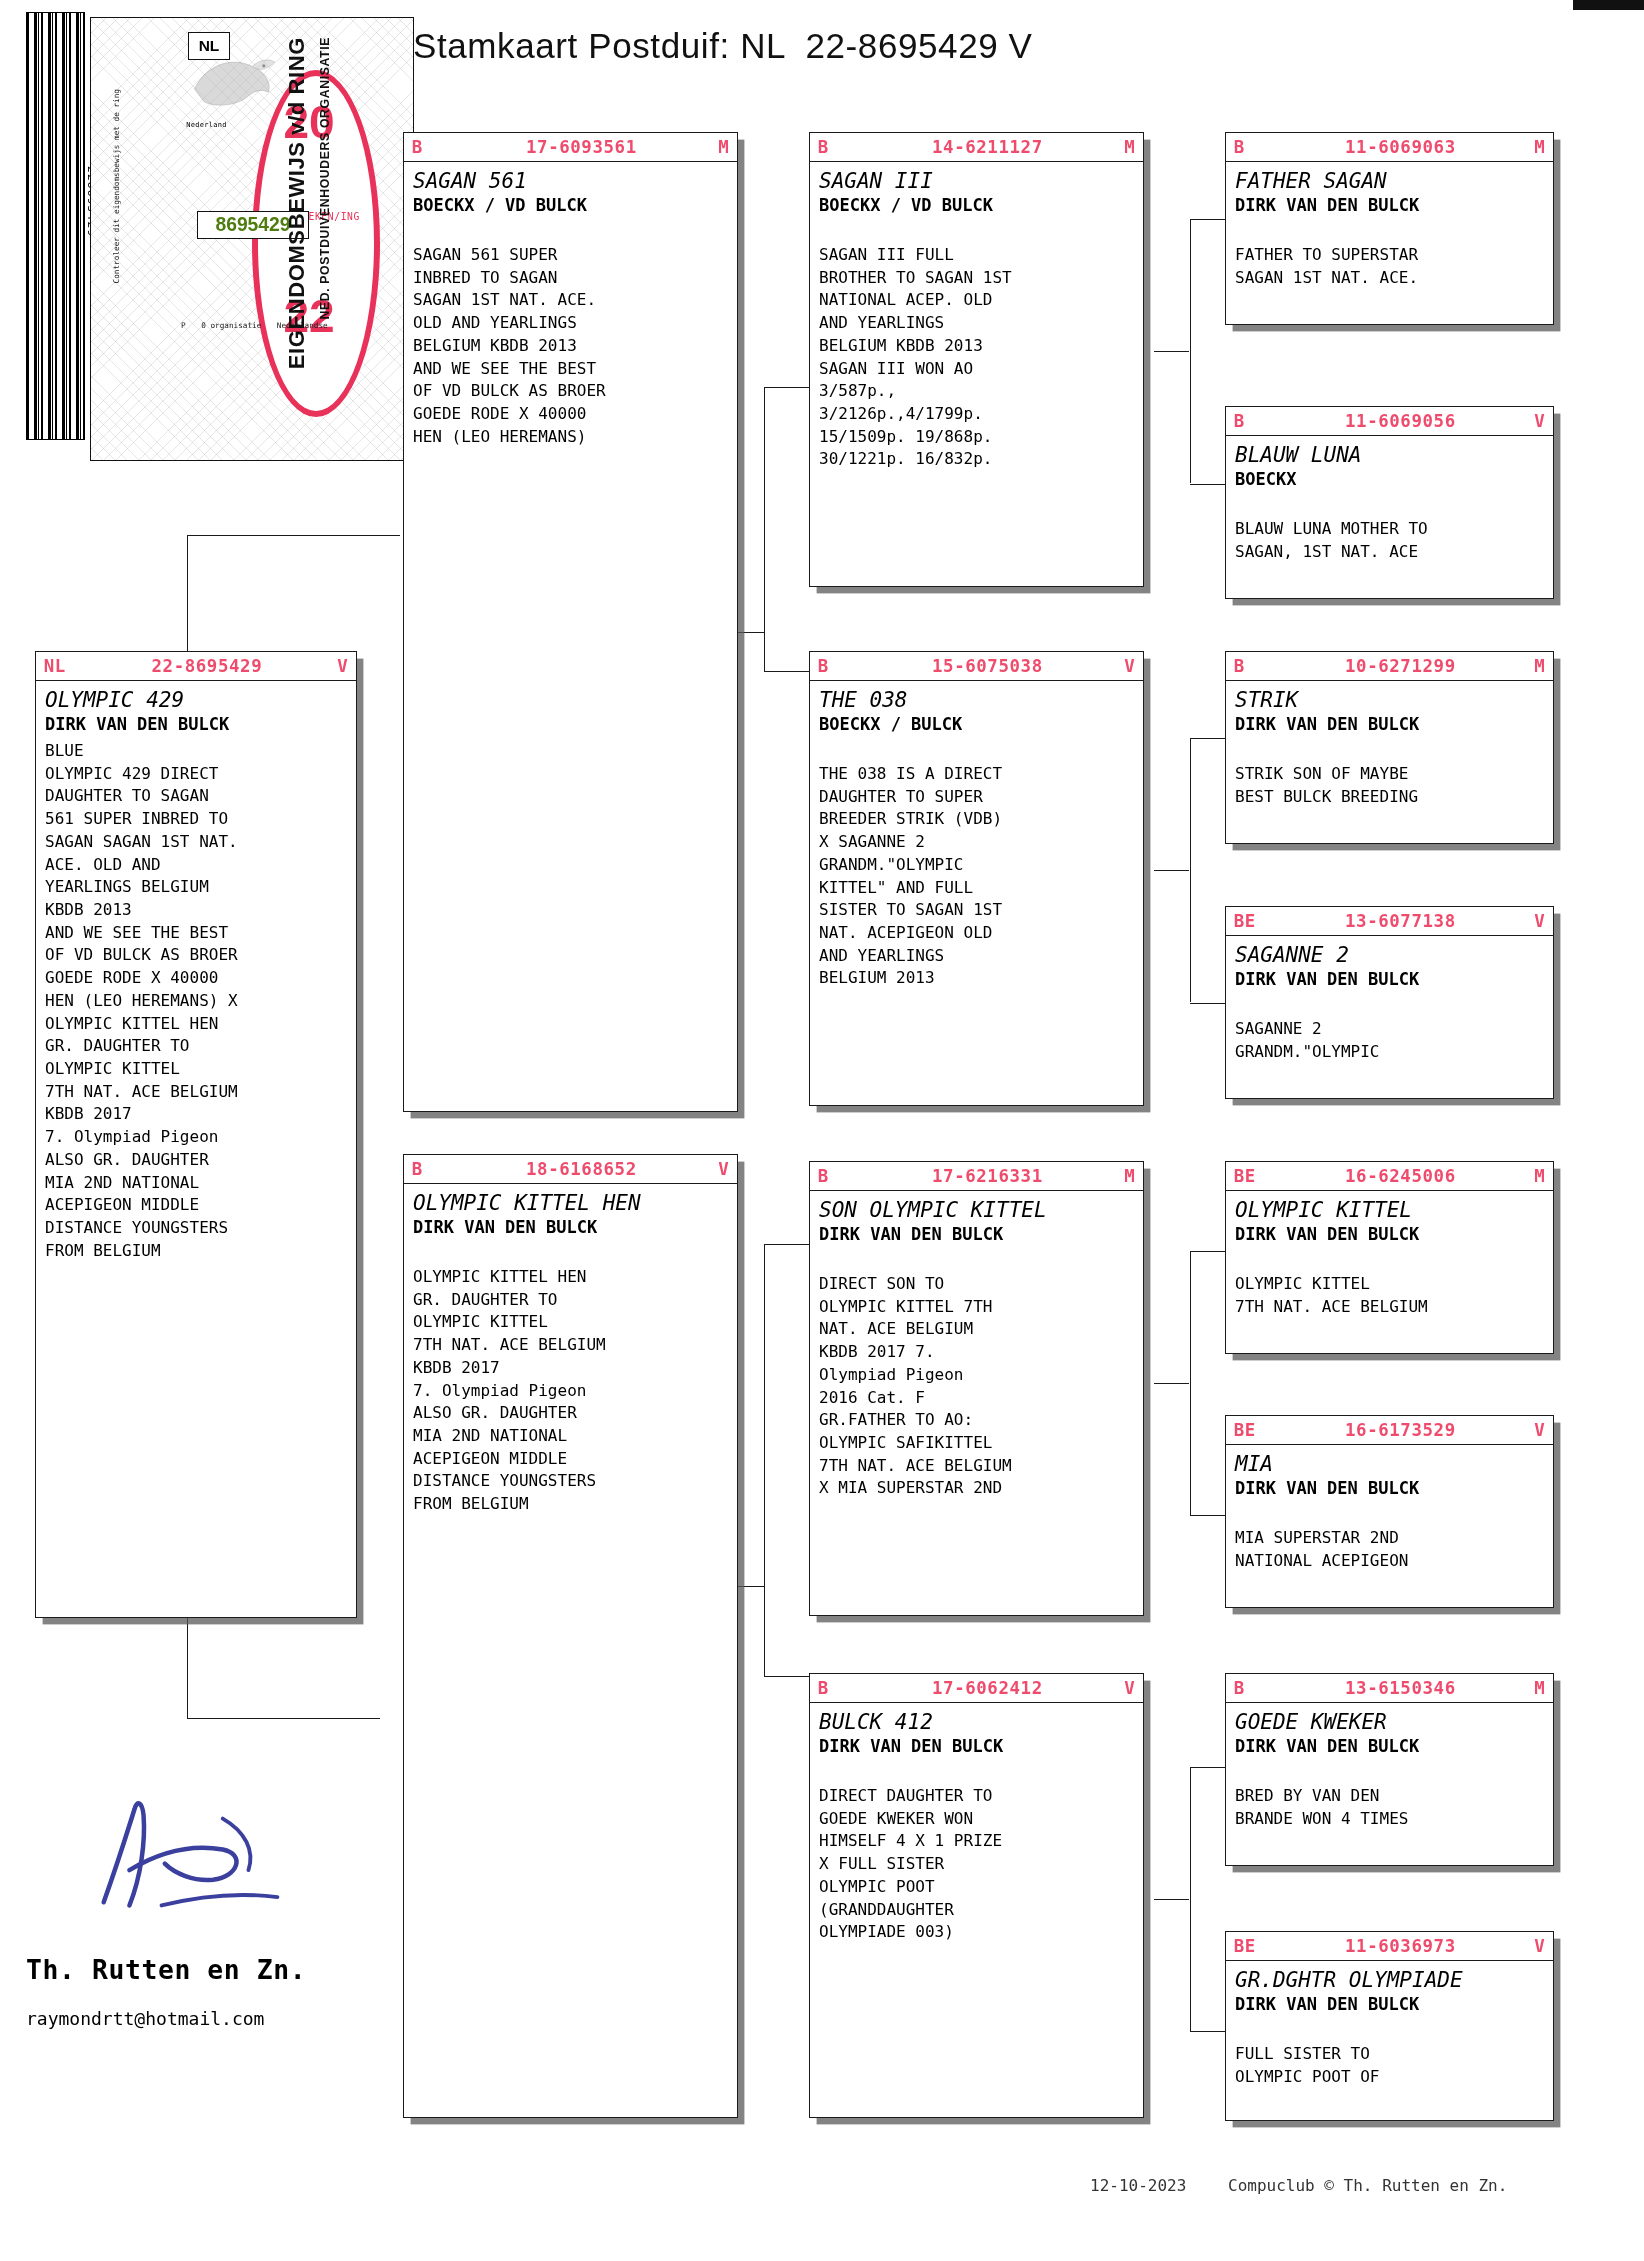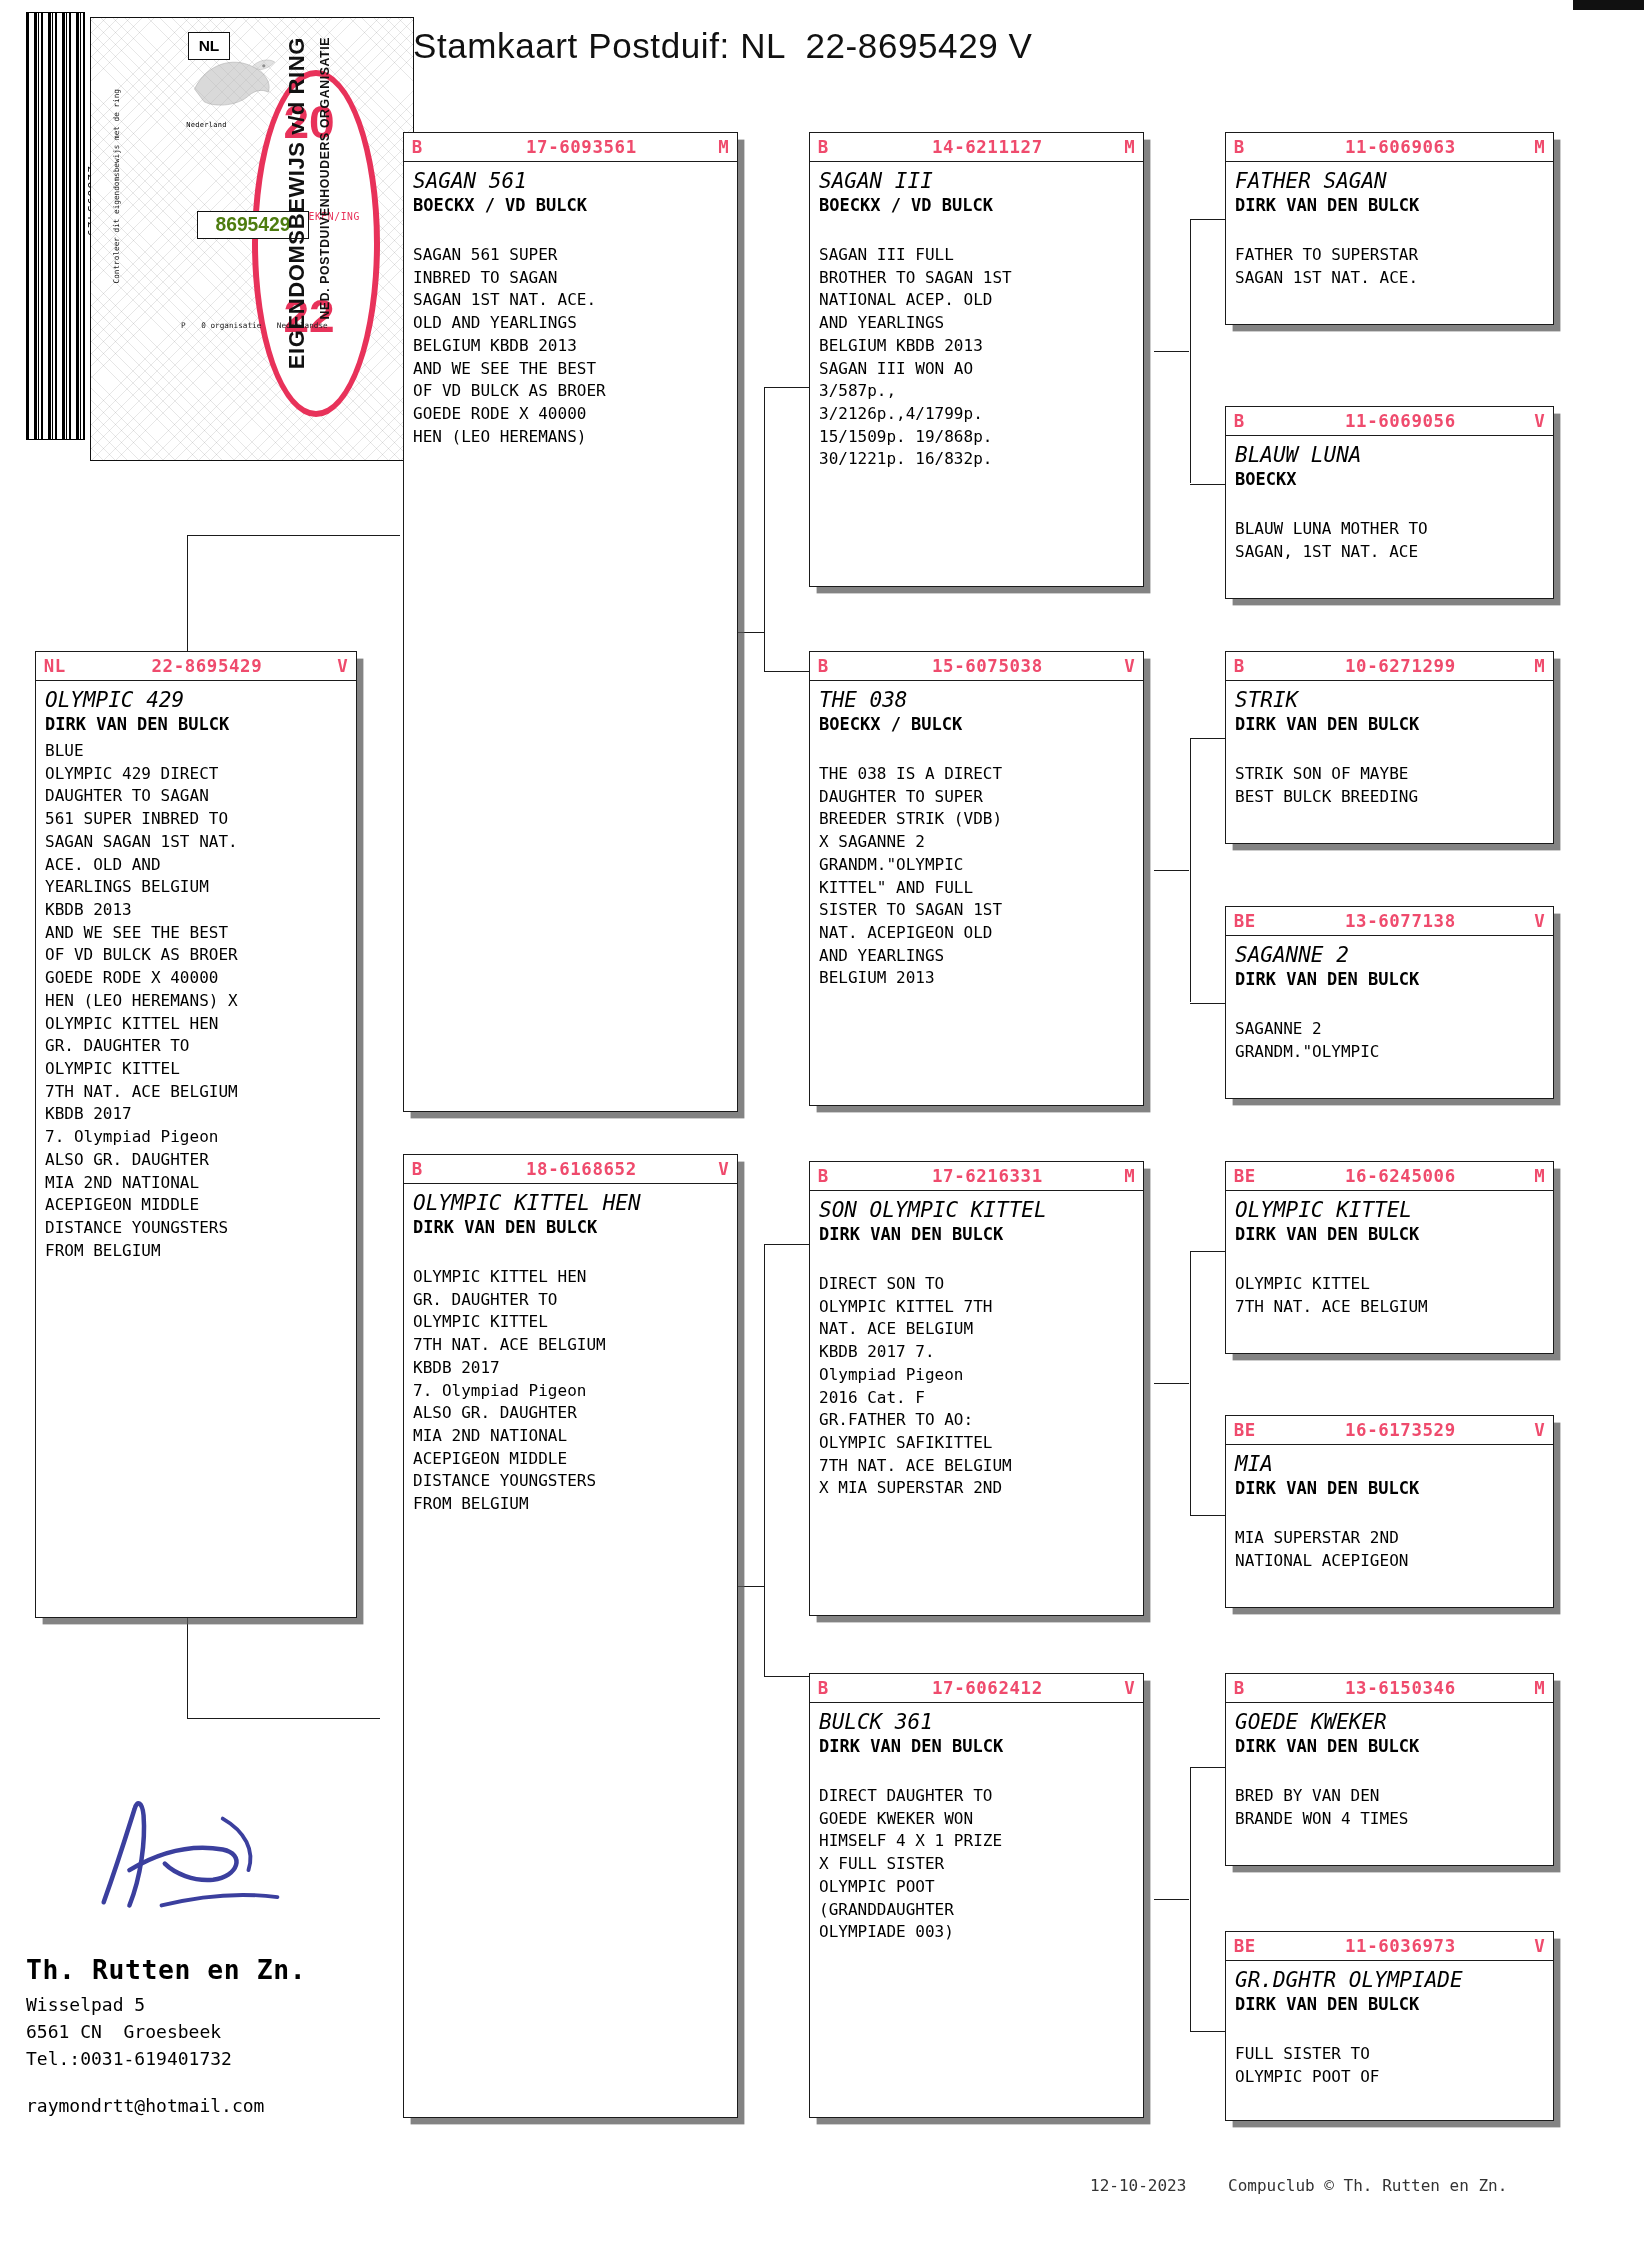--- a/index.html
+++ b/index.html
@@ -370,21 +370,21 @@
   </div>
 </div>
 
 <div class="box" style="left:809px;top:1673px;width:335px;height:445px;">
   <div class="hdr">
     <span class="ctry">B</span>
     <span class="ring">17-6062412</span>
     <span class="sex">V</span>
   </div>
   <div class="body">
-    <div class="nm">BULCK 361</div>
+    <div class="nm">BULCK 412</div>
     <div class="ow">DIRK VAN DEN BULCK</div>
     <div class="tx">DIRECT DAUGHTER TO
 GOEDE KWEKER WON
 HIMSELF 4 X 1 PRIZE
 X FULL SISTER
 OLYMPIC POOT
 (GRANDDAUGHTER
 OLYMPIADE 003)</div>
   </div>
 </div>
@@ -503,21 +503,18 @@
 
 <svg class="signature" viewBox="0 0 420 230">
   <path d="M30 190 C55 120 70 70 78 45 C82 30 90 35 92 55 C95 95 88 150 70 195" fill="none" stroke="#3b3f9e" stroke-width="7" stroke-linecap="round"></path>
   <path d="M70 140 C120 110 170 100 215 108 C250 115 240 150 200 155 C170 158 140 145 125 130" fill="none" stroke="#3b3f9e" stroke-width="7" stroke-linecap="round"></path>
   <path d="M120 195 C180 180 245 175 300 182" fill="none" stroke="#3b3f9e" stroke-width="6" stroke-linecap="round"></path>
   <path d="M215 60 C250 80 265 110 255 140" fill="none" stroke="#3b3f9e" stroke-width="6" stroke-linecap="round"></path>
 </svg>
 
 <div class="addr">
   <div class="firm">Th. Rutten en Zn.</div>
-  <div class="ln2">Wisselpad 5
-6561 CN  Groesbeek
-Tel.:0031-619401732</div>
   <div class="mail">raymondrtt@hotmail.com</div>
 </div>
 
 <div class="foot-date">12-10-2023</div>
 <div class="foot-brand">Compuclub © Th. Rutten en Zn.</div>
 
 
 </body></html>

